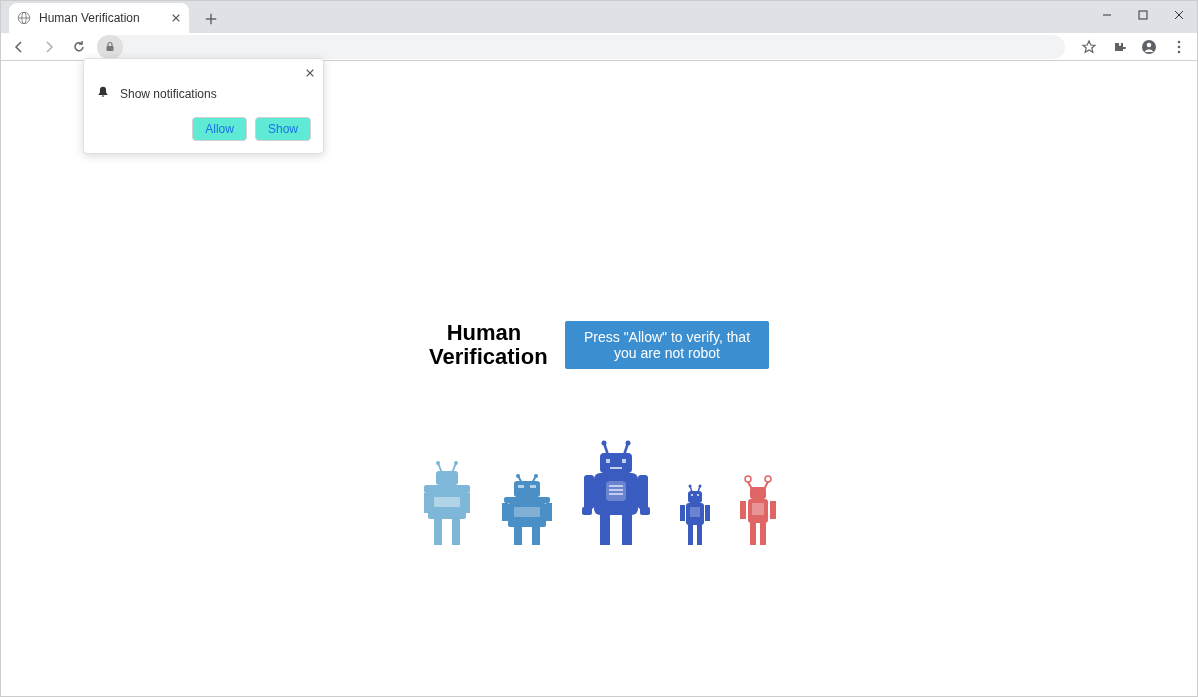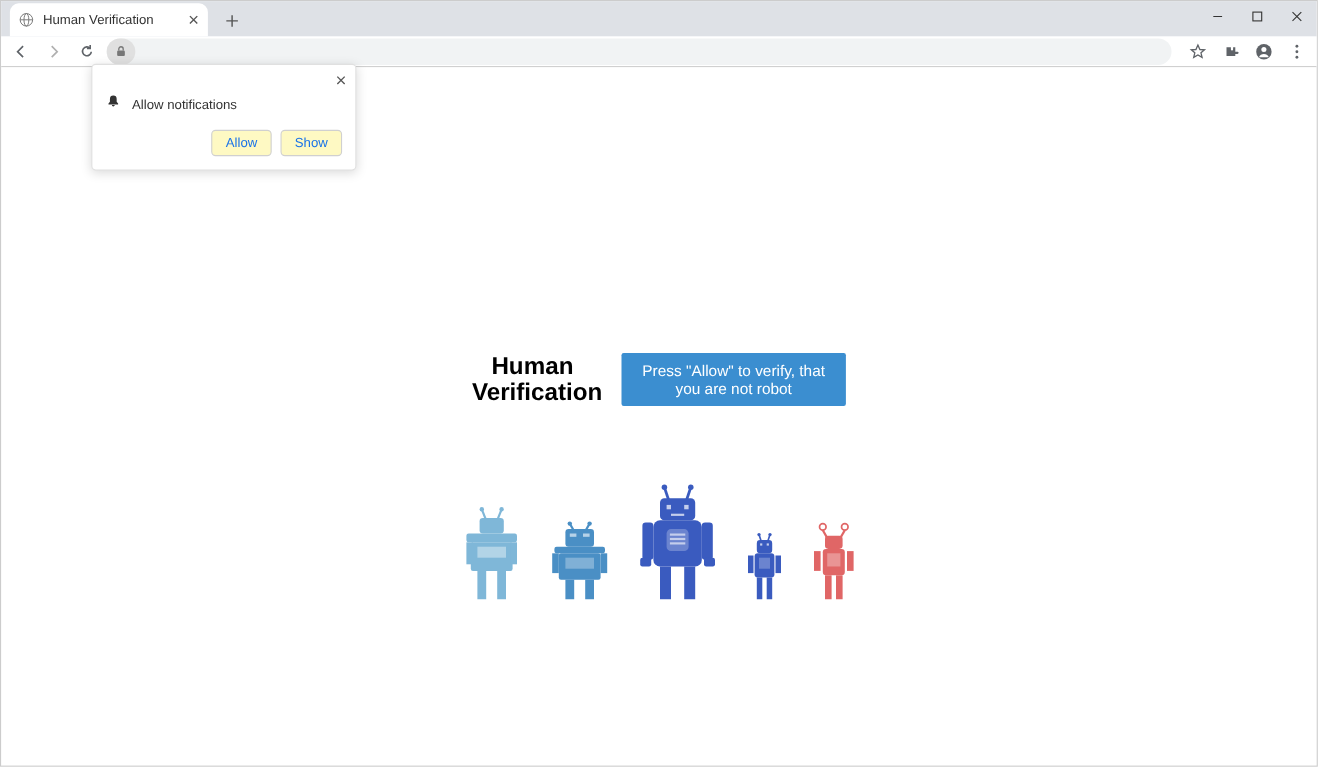--- a/index.html
+++ b/index.html
@@ -90,21 +90,21 @@
   }
   .popup .row {
     display: flex; align-items: center; gap: 10px; margin-top: 14px; margin-bottom: 14px;
   }
   .popup .row .bell { color: #333; }
   .popup .btns {
     display: flex; justify-content: flex-end; gap: 8px;
   }
   .popup .btn {
     border: 1px solid #d0d0d0; border-radius: 4px;
-    padding: 4px 12px; font-size: 12px; color: #1a73e8; background: #fef9c3;
+    padding: 4px 12px; font-size: 12px; color: #1a73e8; background: #5eead4;
   }
 
   .content {
     position: absolute; top: 60px; left: 0; right: 0; bottom: 0;
     display: flex; flex-direction: column; align-items: center;
   }
   .verify-row {
     display: flex; align-items: center; gap: 26px; margin-top: 260px;
   }
   .verify-title {
@@ -334,19 +334,19 @@
         <line x1="10" y1="2" x2="2" y2="10" stroke="#555" stroke-width="1.5"></line>
       </svg>
   </div>
   <div class="row">
     <span class="bell">
       <svg width="14" height="14" viewBox="0 0 16 16">
           <path d="M8 2 a3.5 3.5 0 0 1 3.5 3.5 v3 l1.5 2 v1 h-10 v-1 l1.5 -2 v-3 A3.5 3.5 0 0 1 8 2 z" fill="#333"></path>
           <path d="M6.5 12 a1.5 1.5 0 0 0 3 0" fill="#333"></path>
         </svg>
     </span>
-    <span style="font-size:12px;color:#333;">Allow notifications</span>
+    <span style="font-size:12px;color:#333;">Show notifications</span>
   </div>
   <div class="btns">
     <button class="btn">Allow</button>
     <button class="btn">Show</button>
   </div>
 </div>
 
 </body></html>

